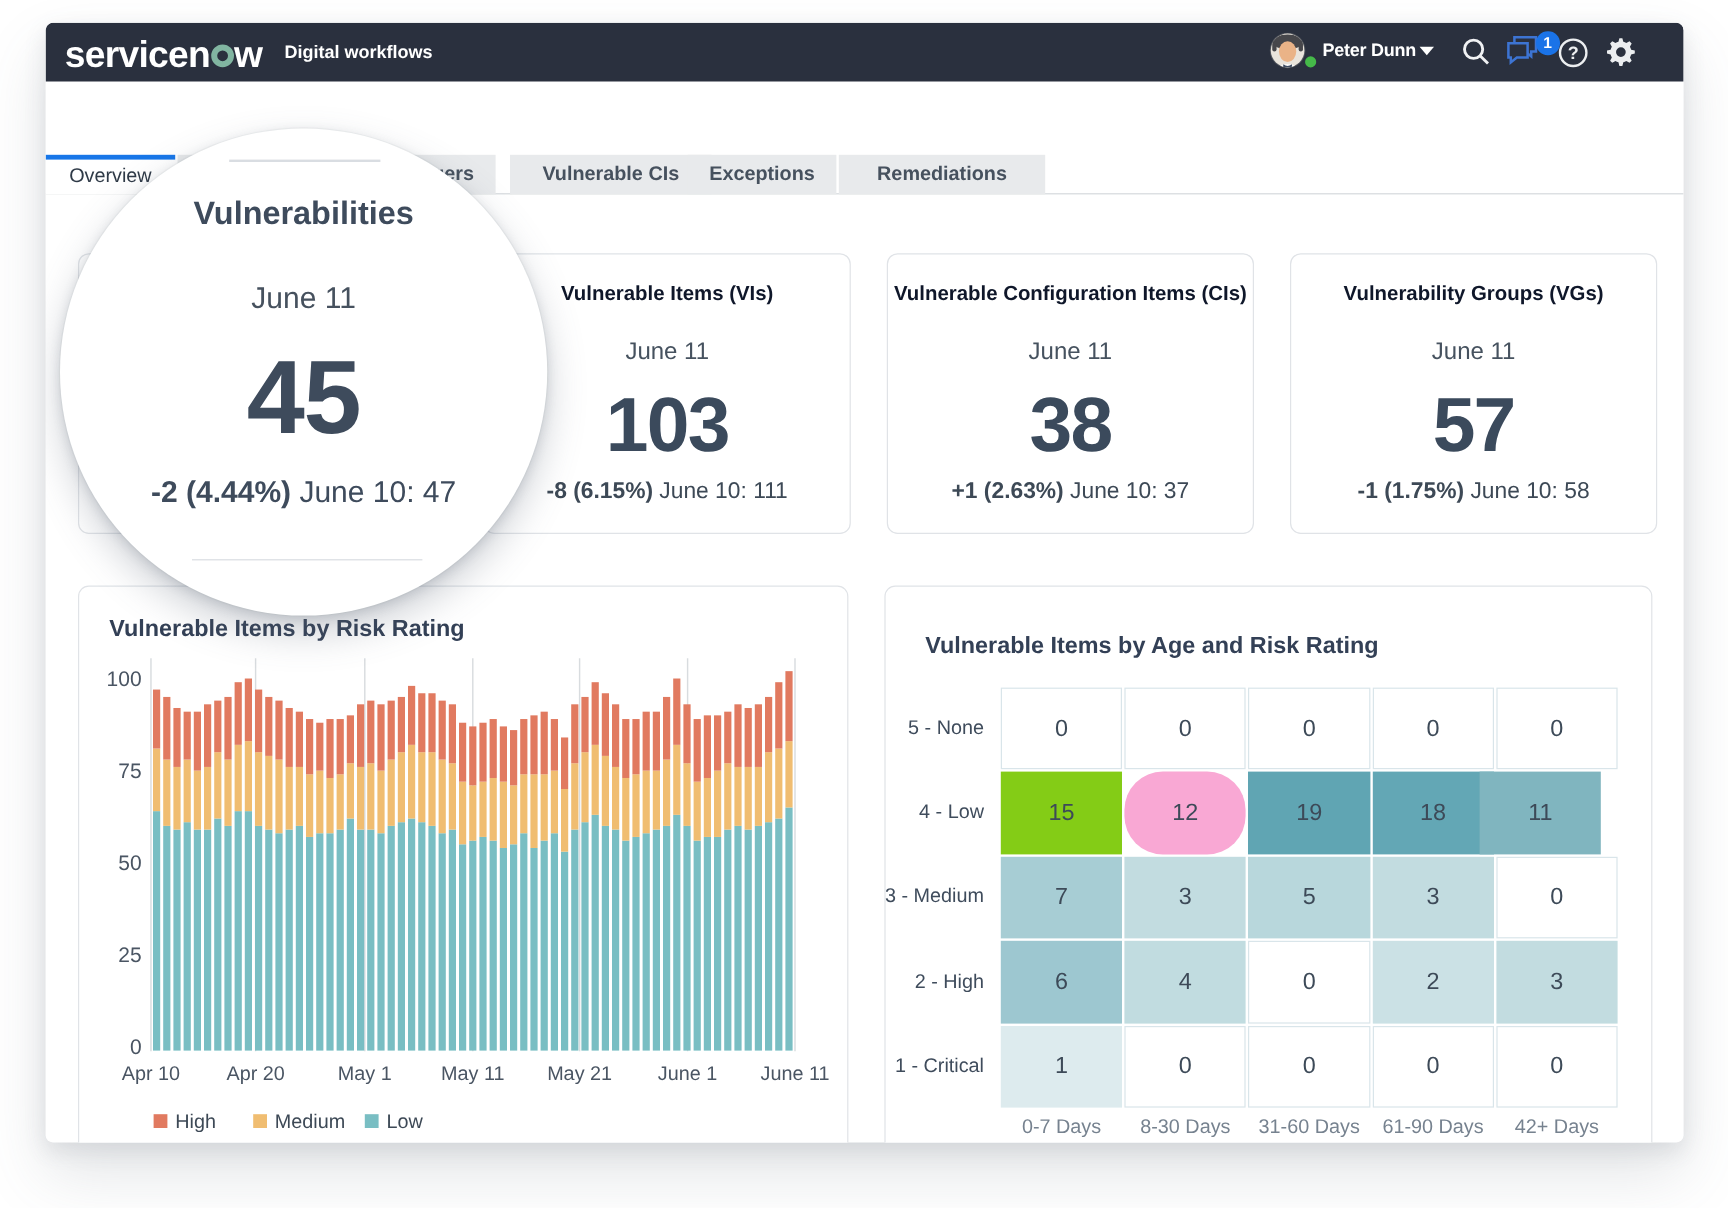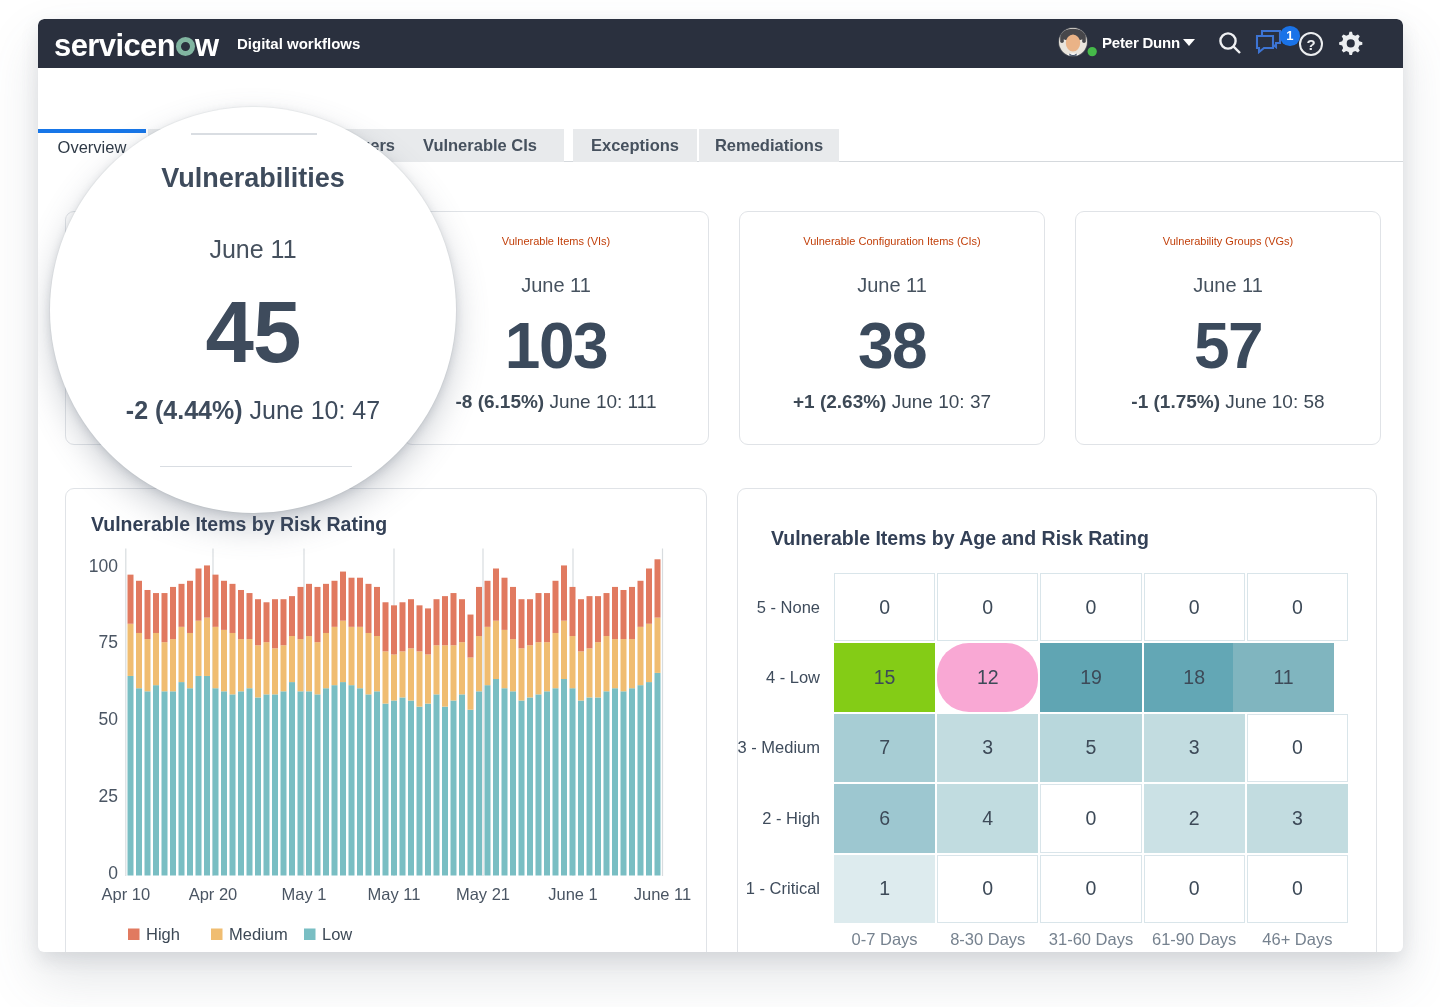--- a/index.html
+++ b/index.html
@@ -19,21 +19,21 @@
 #vmtitle { position:absolute; left:107px; top:10px; font-size:16.5px; font-weight:bold; color:#323d4a; letter-spacing:-0.3px;}
 .caret { position:absolute; width:0; height:0; border-left:6.5px solid transparent; border-right:6.5px solid transparent; border-top:8px solid #333e4b; }
 
 #tabrow { position:absolute; left:0; top:110px; width:1365px; height:33px; }
 #tabrow .border { position:absolute; left:0; top:32px; width:1365px; height:1px; background:#d5d9dd; }
 .tab { position:absolute; top:0; height:33px; background:#e8eaec; display:flex; align-items:center; justify-content:center; font-size:16.5px; font-weight:bold; color:#46515e; }
 .tab.active { background:#fff; border-top:4.5px solid #1776e8; color:#2f3a47; font-weight:normal; z-index:2;}
 
 .card { position:absolute; background:#fff; border:1px solid #e0e3e7; border-radius:9px; }
 .scard { width:306px; height:234px; top:192px; text-align:center; color:#3c4a5c;}
-.scard .t { margin-top:23px; font-size:11px; font-weight:normal; color:#c2410c; }
+.scard .t { margin-top:23px; font-size:17px; font-weight:bold; color:#0f172a; }
 .scard .d { margin-top:27px; font-size:20px; color:#46525f; }
 .scard .n { margin-top:15px; font-size:64px; font-weight:bold; letter-spacing:-1.5px; color:#3b4a5c; line-height:68px;}
 .scard .c { margin-top:11px; font-size:19px; color:#3d4956; }
 .ctitle { position:absolute; font-size:19.5px; font-weight:bold; color:#334056; }
 
 #circ { position:absolute; left:12px; top:88px; width:406px; height:406px; border-radius:50%; background:#fff;
   box-shadow:0 0 0 1px rgba(120,130,140,0.06), 0 3px 9px rgba(90,100,115,.20), 0 14px 32px rgba(90,100,115,.30); z-index:5; overflow:hidden;}
 #circ .line { position:absolute; background:#d9dde2; }
 #circ .vt { position:absolute; width:406px; text-align:center; color:#3e4b5c; }
 </style></head>
@@ -83,23 +83,23 @@
       <path d="M12 1.6 L14.2 1.6 L14.9 4.3 A8 8 0 0 1 17.1 5.2 L19.5 3.9 L21.1 5.5 L19.8 7.9 A8 8 0 0 1 20.7 10.1 L23.4 10.8 L23.4 13 L20.7 13.7 A8 8 0 0 1 19.8 15.9 L21.1 18.3 L19.5 19.9 L17.1 18.6 A8 8 0 0 1 14.9 19.5 L14.2 22.2 L12 22.2 L11.3 19.5 A8 8 0 0 1 9.1 18.6 L6.7 19.9 L5.1 18.3 L6.4 15.9 A8 8 0 0 1 5.5 13.7 L2.8 13 L2.8 10.8 L5.5 10.1 A8 8 0 0 1 6.4 7.9 L5.1 5.5 L6.7 3.9 L9.1 5.2 A8 8 0 0 1 11.3 4.3 Z M13.1 8.3 A3.6 3.6 0 1 0 13.1 15.5 A3.6 3.6 0 1 0 13.1 8.3 Z" fill-rule="evenodd"></path>
     </svg>
   </div>
 
 
   <div id="tabrow">
     <div class="border"></div>
     <div class="tab active" style="left:0px; width:108px;">Overview</div>
     <div class="tab" style="left:110px; width:151px;">Vulnerabilities</div>
     <div class="tab" style="left:262px; width:113px;">Managers</div>
-    <div class="tab" style="left:358px; width:168px;">Vulnerable CIs</div>
+    <div class="tab" style="left:387px; width:168px;">Vulnerable CIs</div>
     <div class="tab" style="left:535px; width:124px;">Exceptions</div>
-    <div class="tab" style="left:661px; width:140px;">Remediations</div>
+    <div class="tab" style="left:661px; width:172px;">Remediations</div>
   </div>
 
   <div class="card scard" style="left:27px;">
     <div class="t">Vulnerabilities</div>
         <div class="d">June 11</div>
         <div class="n">45</div>
     <div class="c"><b>-2 (4.44%)</b> June 10: 47</div>
   </div>
   <div class="card scard" style="left:365px;">
     <div class="t">Vulnerable Items (VIs)</div>
@@ -369,21 +369,21 @@
 <div style="position:absolute;left:509.8px;top:366.6px;width:101.2px;height:68.4px;border:1px solid #d9e5ea;background:#fff;box-sizing:border-box;display:flex;align-items:center;justify-content:center;font-size:19.5px;color:#3d4a58;">0</div>
 <div style="position:absolute;left:0px;top:84.0px;width:83px;height:70.4px;display:flex;align-items:center;justify-content:flex-end;font-size:16.5px;color:#3f4c5c;white-space:nowrap;">5 - None</div>
 <div style="position:absolute;left:0px;top:154.4px;width:83px;height:70.4px;display:flex;align-items:center;justify-content:flex-end;font-size:16.5px;color:#3f4c5c;white-space:nowrap;">4 - Low</div>
 <div style="position:absolute;left:0px;top:224.8px;width:83px;height:70.4px;display:flex;align-items:center;justify-content:flex-end;font-size:16.5px;color:#3f4c5c;white-space:nowrap;">3 - Medium</div>
 <div style="position:absolute;left:0px;top:295.2px;width:83px;height:70.4px;display:flex;align-items:center;justify-content:flex-end;font-size:16.5px;color:#3f4c5c;white-space:nowrap;">2 - High</div>
 <div style="position:absolute;left:0px;top:365.6px;width:83px;height:70.4px;display:flex;align-items:center;justify-content:flex-end;font-size:16.5px;color:#3f4c5c;white-space:nowrap;">1 - Critical</div>
 <div style="position:absolute;left:96.0px;top:438.0px;width:103.2px;height:26px;display:flex;align-items:center;justify-content:center;font-size:16.5px;color:#76828f;">0-7 Days</div>
 <div style="position:absolute;left:199.2px;top:438.0px;width:103.2px;height:26px;display:flex;align-items:center;justify-content:center;font-size:16.5px;color:#76828f;">8-30 Days</div>
 <div style="position:absolute;left:302.4px;top:438.0px;width:103.2px;height:26px;display:flex;align-items:center;justify-content:center;font-size:16.5px;color:#76828f;">31-60 Days</div>
 <div style="position:absolute;left:405.6px;top:438.0px;width:103.2px;height:26px;display:flex;align-items:center;justify-content:center;font-size:16.5px;color:#76828f;">61-90 Days</div>
-<div style="position:absolute;left:508.8px;top:438.0px;width:103.2px;height:26px;display:flex;align-items:center;justify-content:center;font-size:16.5px;color:#76828f;">46+ Days</div>
+<div style="position:absolute;left:508.8px;top:438.0px;width:103.2px;height:26px;display:flex;align-items:center;justify-content:center;font-size:16.5px;color:#76828f;">42+ Days</div>
   </div>
 
   <div id="circ">
     <div class="line" style="left:141px;top:25.5px;width:126px;height:2px;"></div>
     <div class="vt" style="top:56px;font-size:27px;font-weight:bold;">Vulnerabilities</div>
     <div class="vt" style="top:128px;font-size:25px;color:#46515e;">June 11</div>
     <div class="vt" style="top:177px;font-size:87px;font-weight:bold;letter-spacing:-1px;line-height:95px;">45</div>
     <div class="vt" style="top:289px;font-size:25px;color:#3e4b5c;"><b>-2 (4.44%)</b> June 10: 47</div>
     <div class="line" style="left:110px;top:358.5px;width:192px;height:1.6px;"></div>
   </div>

